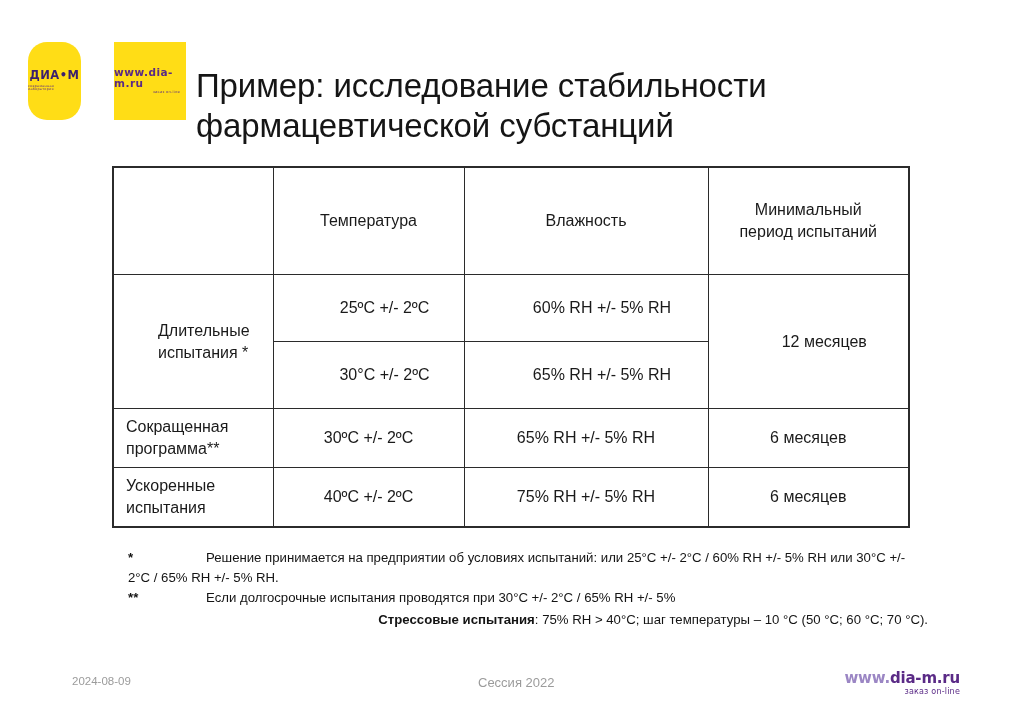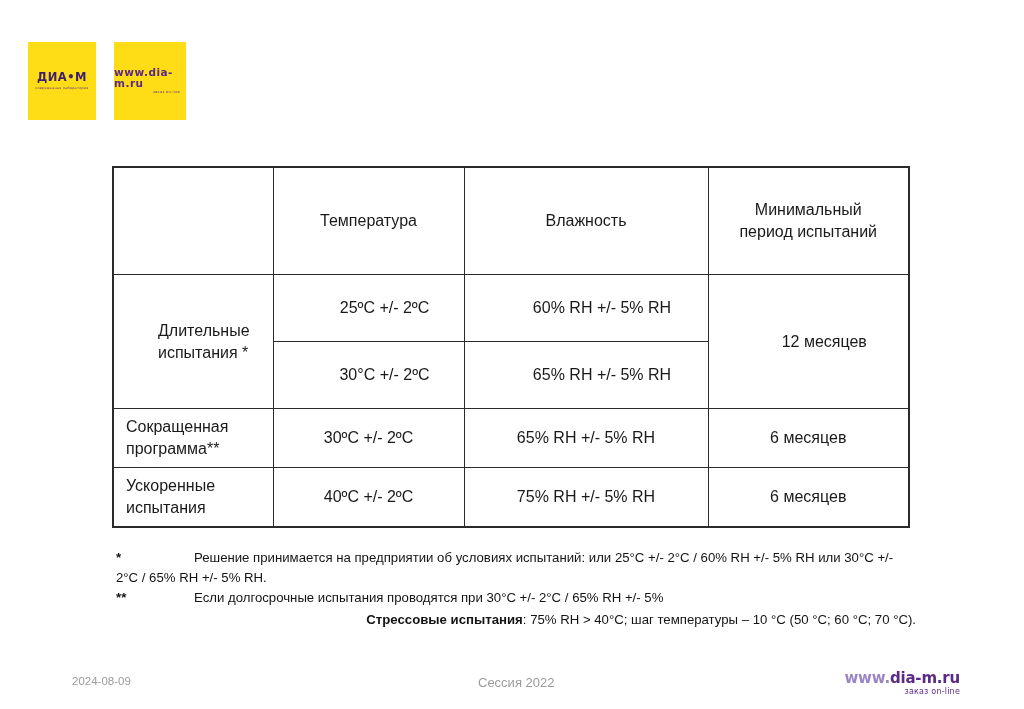--- a/index.html
+++ b/index.html
@@ -28,21 +28,21 @@
 
   .logo-box {
     position: absolute;
     background: #FFDD16;
     display: flex;
     flex-direction: column;
     align-items: center;
     justify-content: center;
     overflow: hidden;
   }
-  .logo-box.primary  { left: 28px;  top: 42px; width: 68px; height: 78px; }
+  .logo-box.primary  { left: 28px;  top: 42px; width: 53px; height: 78px; border-radius: 19px; }
   .logo-box.secondary{ left: 114px; top: 42px; width: 72px; height: 78px; }
 
   .logo-main {
     font-family: "DejaVu Sans", sans-serif;
     font-weight: bold;
     color: #3B1F6E;
     letter-spacing: .5px;
     line-height: 1;
   }
   .logo-box.primary .logo-main { font-size: 11.5px; }
@@ -113,21 +113,21 @@
     text-align: center;
     line-height: 1.4;
   }
 
   .row-tall td { height: 66px; padding-left: 32px; }
   .row-mid  td { height: 58px; }
 
   
   .notes {
     position: absolute;
-    left: 116px;
+    left: 128px;
     top: 548px;
     width: 800px;
     font-size: 13.2px;
     line-height: 1.5;
     color: #141414;
   }
   .note-line { display: block; }
   .note-marker {
     display: inline-block;
     width: 78px;
@@ -190,20 +190,21 @@
   <div class="logo-box primary">
     <div class="logo-main">ДИА•М</div>
     <div class="logo-sub">современная лаборатория</div>
   </div>
 
   <div class="logo-box secondary">
     <div class="logo-main">www.dia-m.ru</div>
     <div class="logo-sub">заказ on-line</div>
   </div>
 
+  <h1 class="slide-title">Пример: исследование стабильности фармацевтической субстанций</h1>
 </div>
 
 <table class="stability-table">
   <colgroup>
     <col class="c1">
       <col class="c2">
       <col class="c3">
       <col class="c4">
   </colgroup>
   <tbody>

